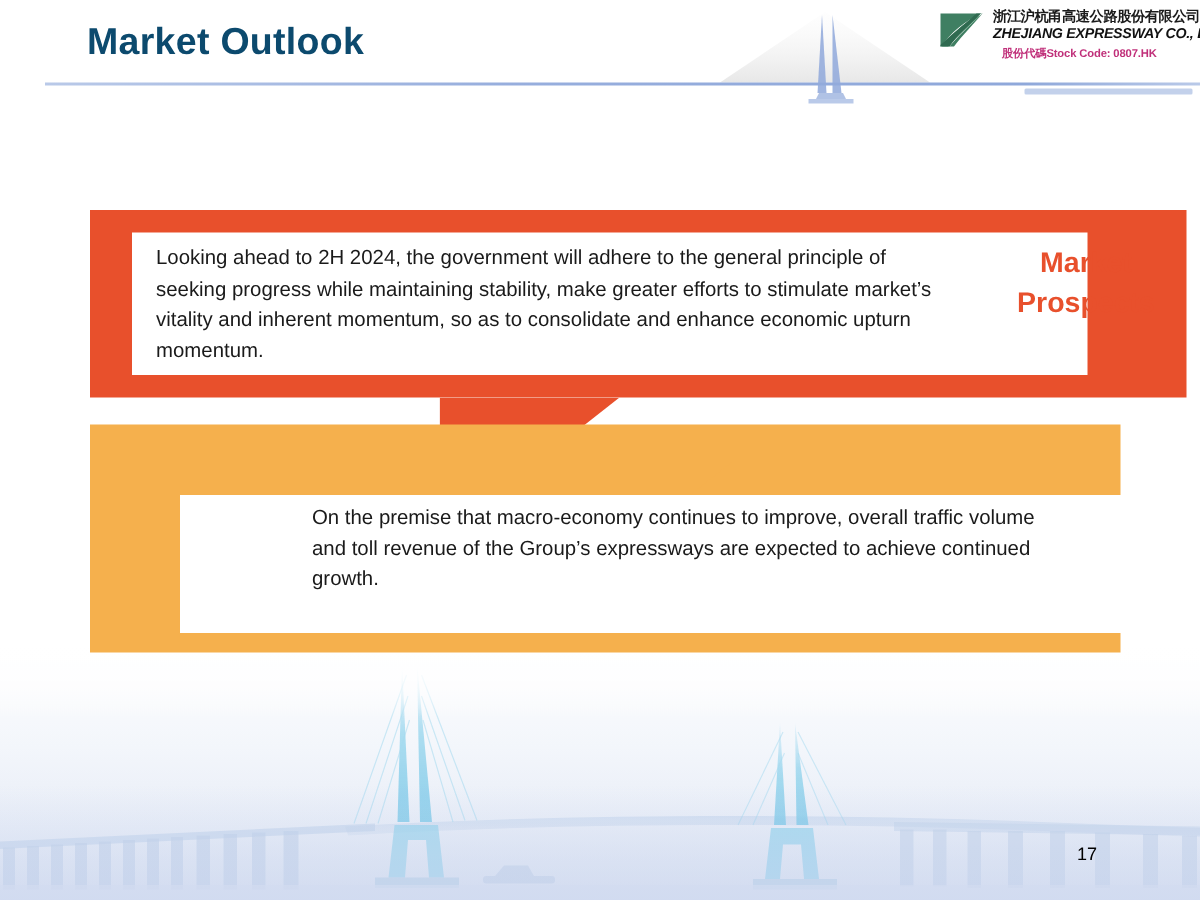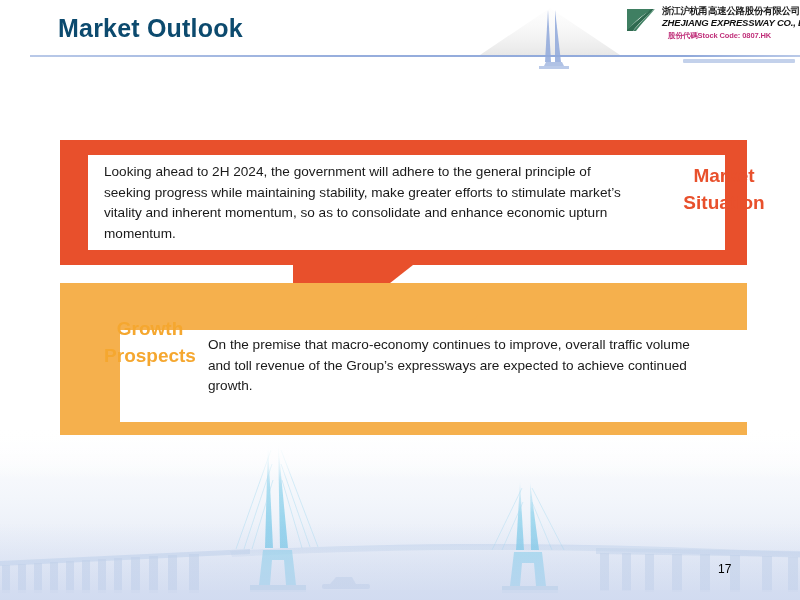--- a/index.html
+++ b/index.html
@@ -159,21 +159,21 @@
     text-align: center;
     white-space: pre-line;
   }
   .tail {
     position: absolute;
   }
 
   
   #block-market {
     left: 60px; top: 140px;
-    width: 687px; height: 125px;
+    width: 687px; height: 125px; padding-left: 44px;
   }
   #block-market .callout-frame { background: #e8502c; }
   #block-market .callout-inner {
     left: 28px; top: 15px;
     width: 637px; height: 95px;
   }
   #block-market .callout-body {
     left: 44px; top: 22px;
     width: 535px;
   }
@@ -359,28 +359,26 @@
       <div class="logo-en">ZHEJIANG EXPRESSWAY CO., LTD.</div>
       <div class="logo-stock">股份代碼Stock Code: 0807.HK</div>
     </div>
   </div>
 
   <div class="callout" id="block-market">
     <div class="callout-frame"></div>
     <div class="callout-inner"></div>
     <div class="callout-body">Looking ahead to 2H 2024, the government will adhere to the general principle of seeking progress while maintaining stability, make greater efforts to stimulate market’s vitality and inherent momentum, so as to consolidate and enhance  economic upturn momentum.</div>
     <div class="callout-label">Market
-Situation</div>
+Prospects</div>
     <div class="tail"></div>
   </div>
 
   <div class="callout" id="block-growth">
     <div class="callout-frame"></div>
     <div class="tail"></div>
     <div class="callout-inner"></div>
     <div class="callout-body">On the premise that macro-economy continues to improve, overall traffic volume and toll revenue of the Group’s expressways are expected to achieve continued growth.</div>
-    <div class="callout-label">Growth
-Prospects</div>
   </div>
 
   <div class="page-number">17</div>
 
 </div>
 
 </body></html>

